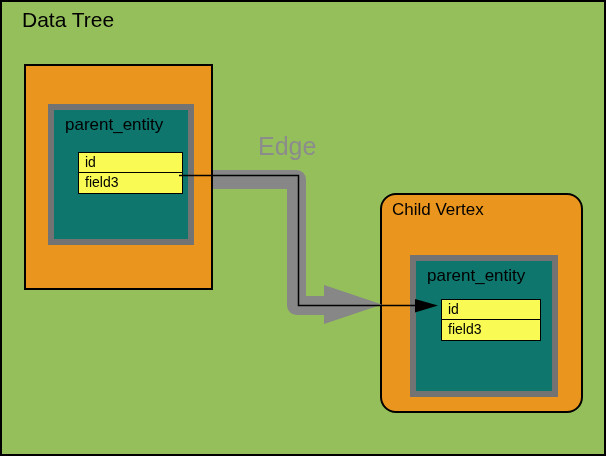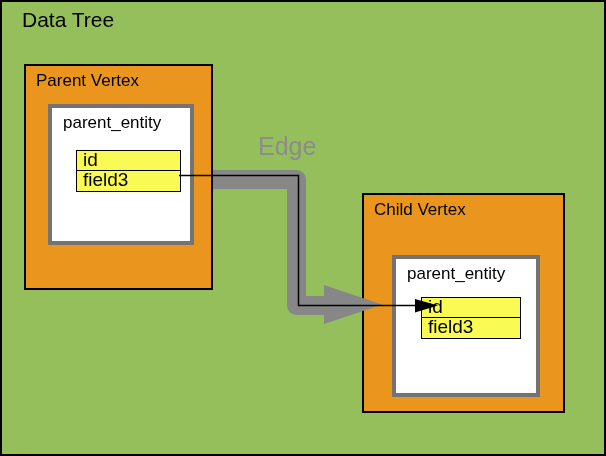--- a/index.html
+++ b/index.html
@@ -22,52 +22,52 @@
     color: #000;
     white-space: nowrap;
   }
   .vertex {
     position: absolute;
     box-sizing: border-box;
     background: #EA951E;
     border: 2px solid #000;
   }
   .vertex.parent { left: 22px; top: 62px; width: 189px; height: 226px; }
-  .vertex.child  { left: 360px; top: 191px; width: 203px; height: 220px; }
+  .vertex.child  { left: 378px; top: 191px; width: 203px; height: 220px; border-radius: 16px; }
   .vertex-label {
     position: absolute;
     left: 10px; top: 5px;
     font-size: 17px;
     color: #000;
     white-space: nowrap;
   }
   .entity {
     position: absolute;
     box-sizing: border-box;
-    background: #ffffff;
-    border: 4px solid #737373;
+    background: #0f766e;
+    border: 6px solid #737373;
   }
   .vertex.parent .entity { left: 22px; top: 38px;  width: 146px; height: 141px; }
   .vertex.child  .entity { left: 28px; top: 60px;  width: 148px; height: 142px; }
   .entity-label {
     position: absolute;
     left: 11px; top: 5px;
     font-size: 17px;
     color: #000;
     white-space: nowrap;
   }
   .field-table { position: absolute; }
   .vertex.parent .field-table { left: 24px; top: 42px; width: 105px; }
   .vertex.child  .field-table { left: 25px; top: 38px; width: 100px; }
   .field-row {
     box-sizing: border-box;
     height: 21.5px;
     background: #FAFA55;
     border: 1.5px solid #000;
-    font-size: 19px;
+    font-size: 14px;
     line-height: 18.5px;
     padding-left: 6px;
     color: #000;
     white-space: nowrap;
     overflow: hidden;
   }
   .field-row + .field-row { margin-top: -1.5px; }
   .edge-svg {
     position: absolute;
     left: 0; top: 0;
@@ -84,21 +84,20 @@
   }
 </style>
 </head>
 <body>
 
 <div class="canvas">
 
   <div class="diagram-title">Data Tree</div>
 
   <div class="vertex parent">
-    <div class="vertex-label">Parent Vertex</div>
     <div class="entity">
       <div class="entity-label">parent_entity</div>
       <div class="field-table">
         <div class="field-row">id</div>
         <div class="field-row">field3</div>
       </div>
     </div>
   </div>
 
   <div class="vertex child">

